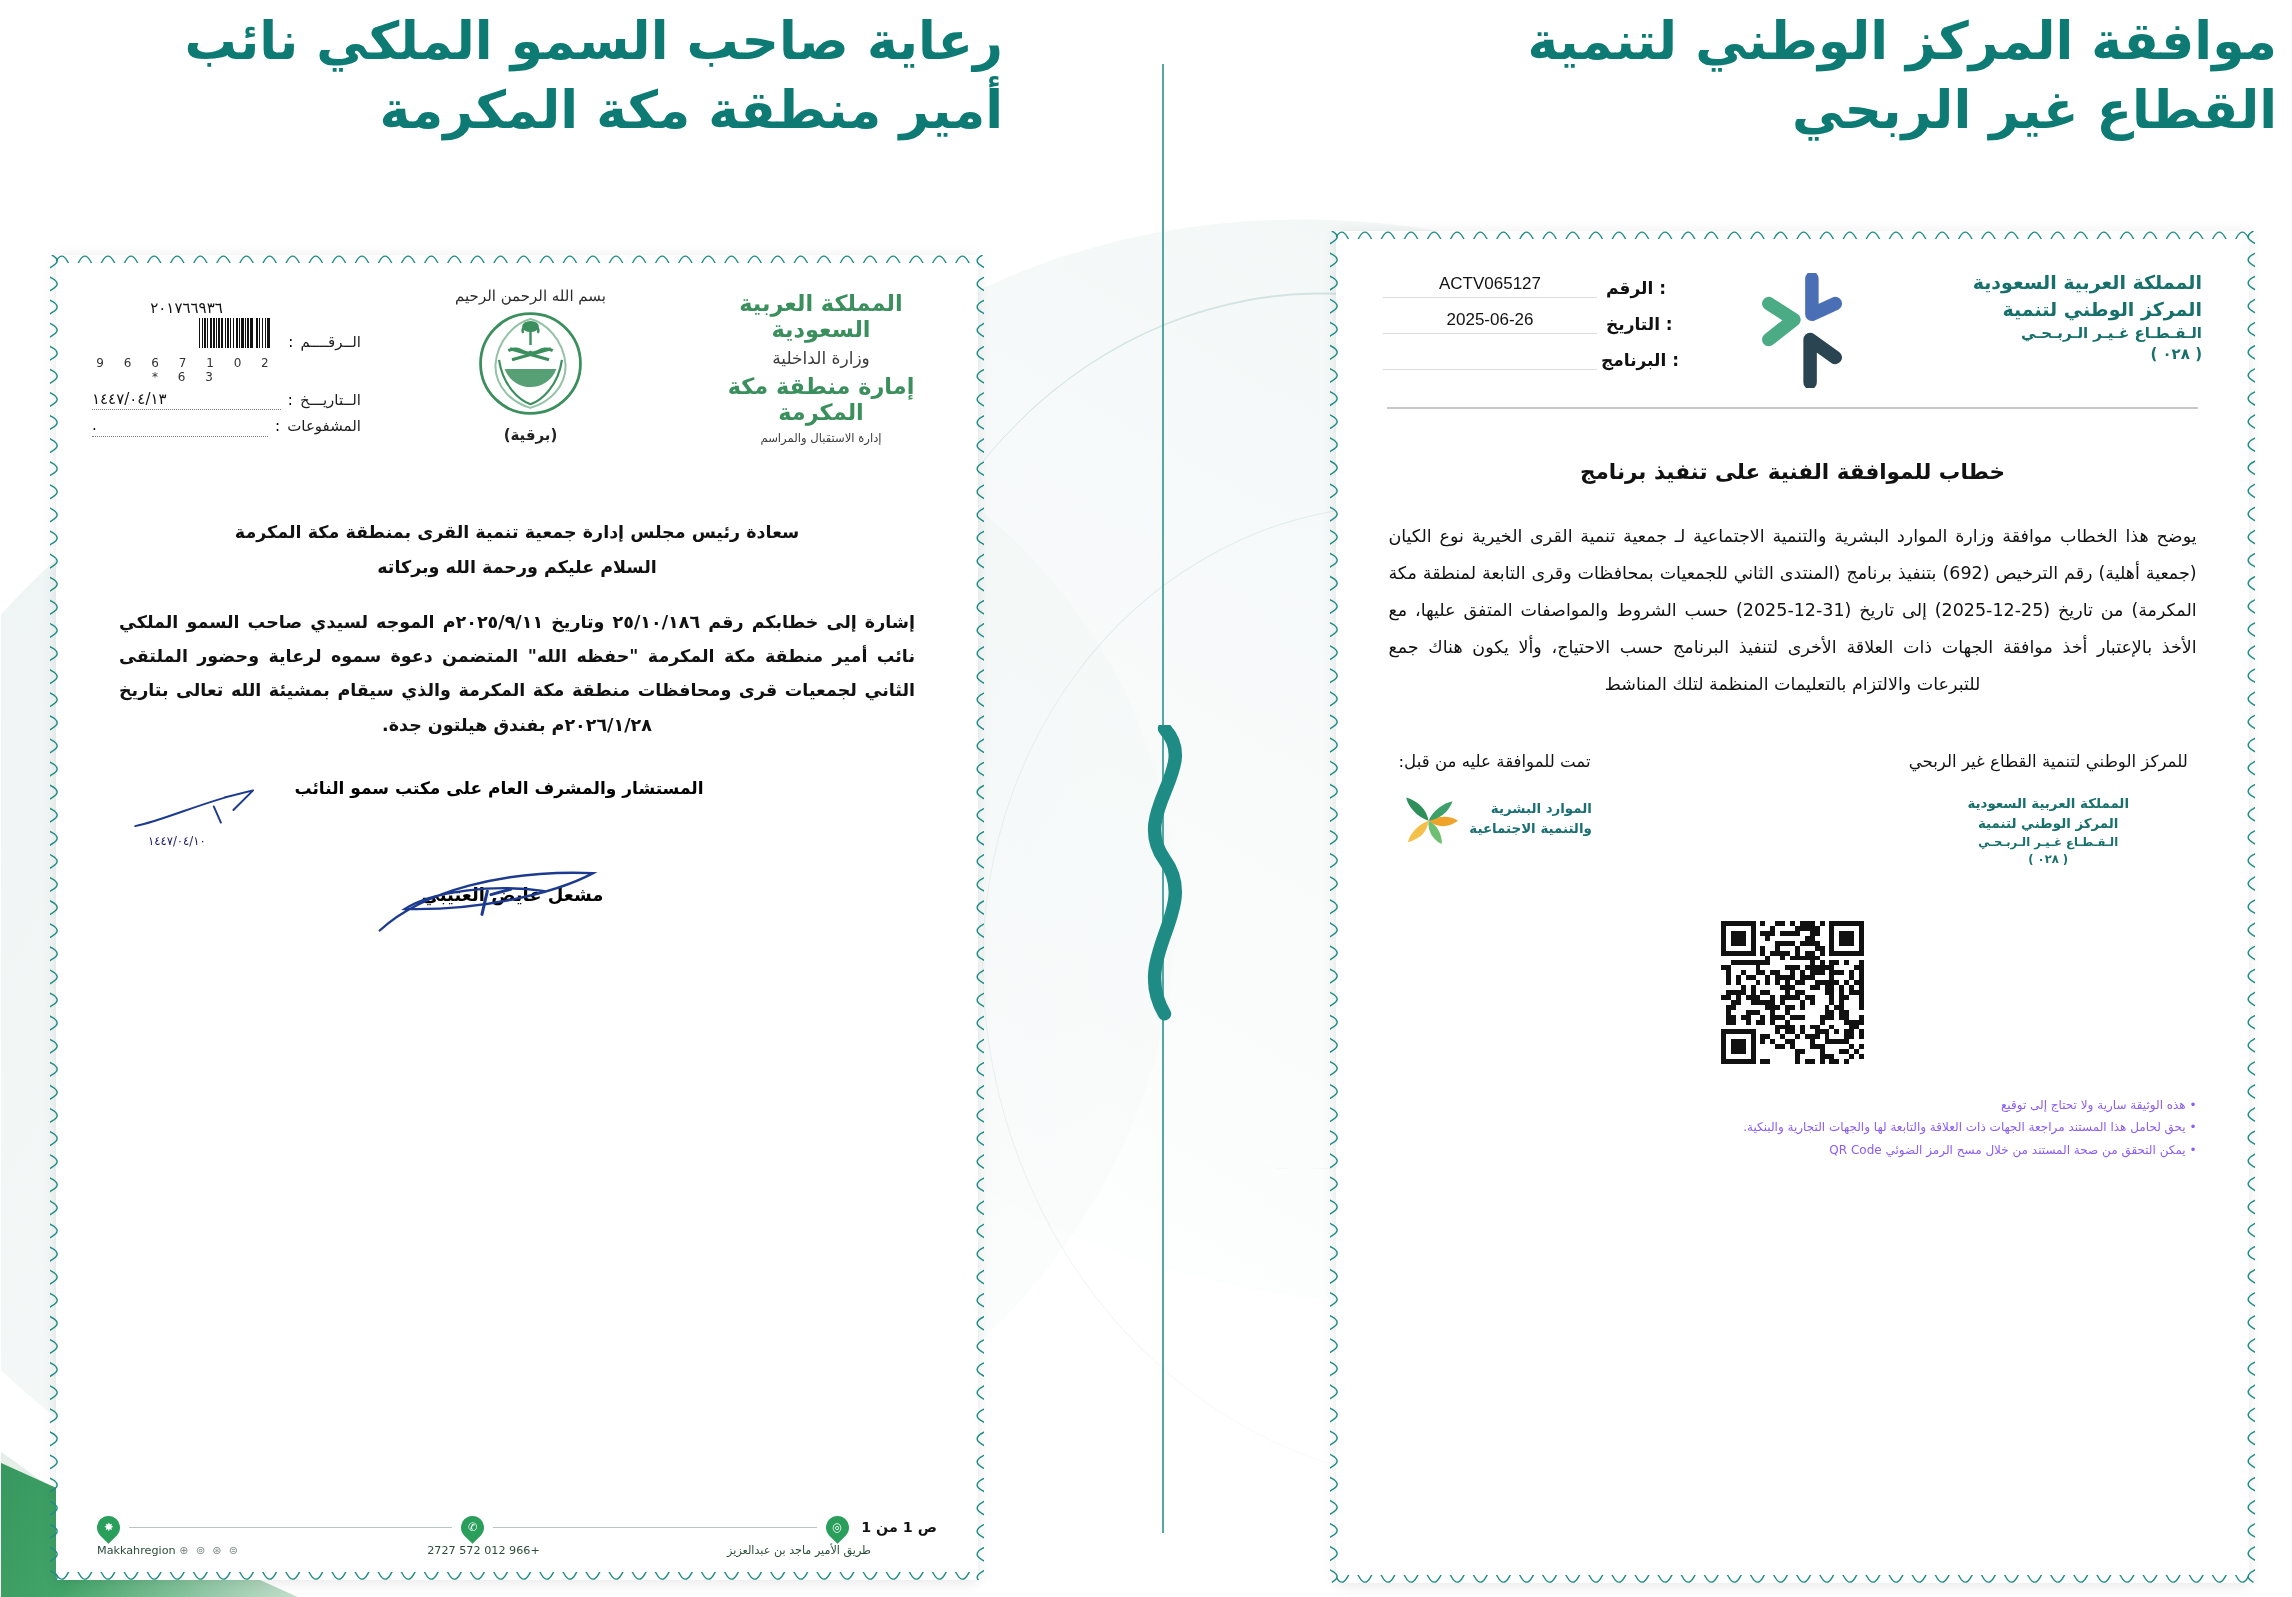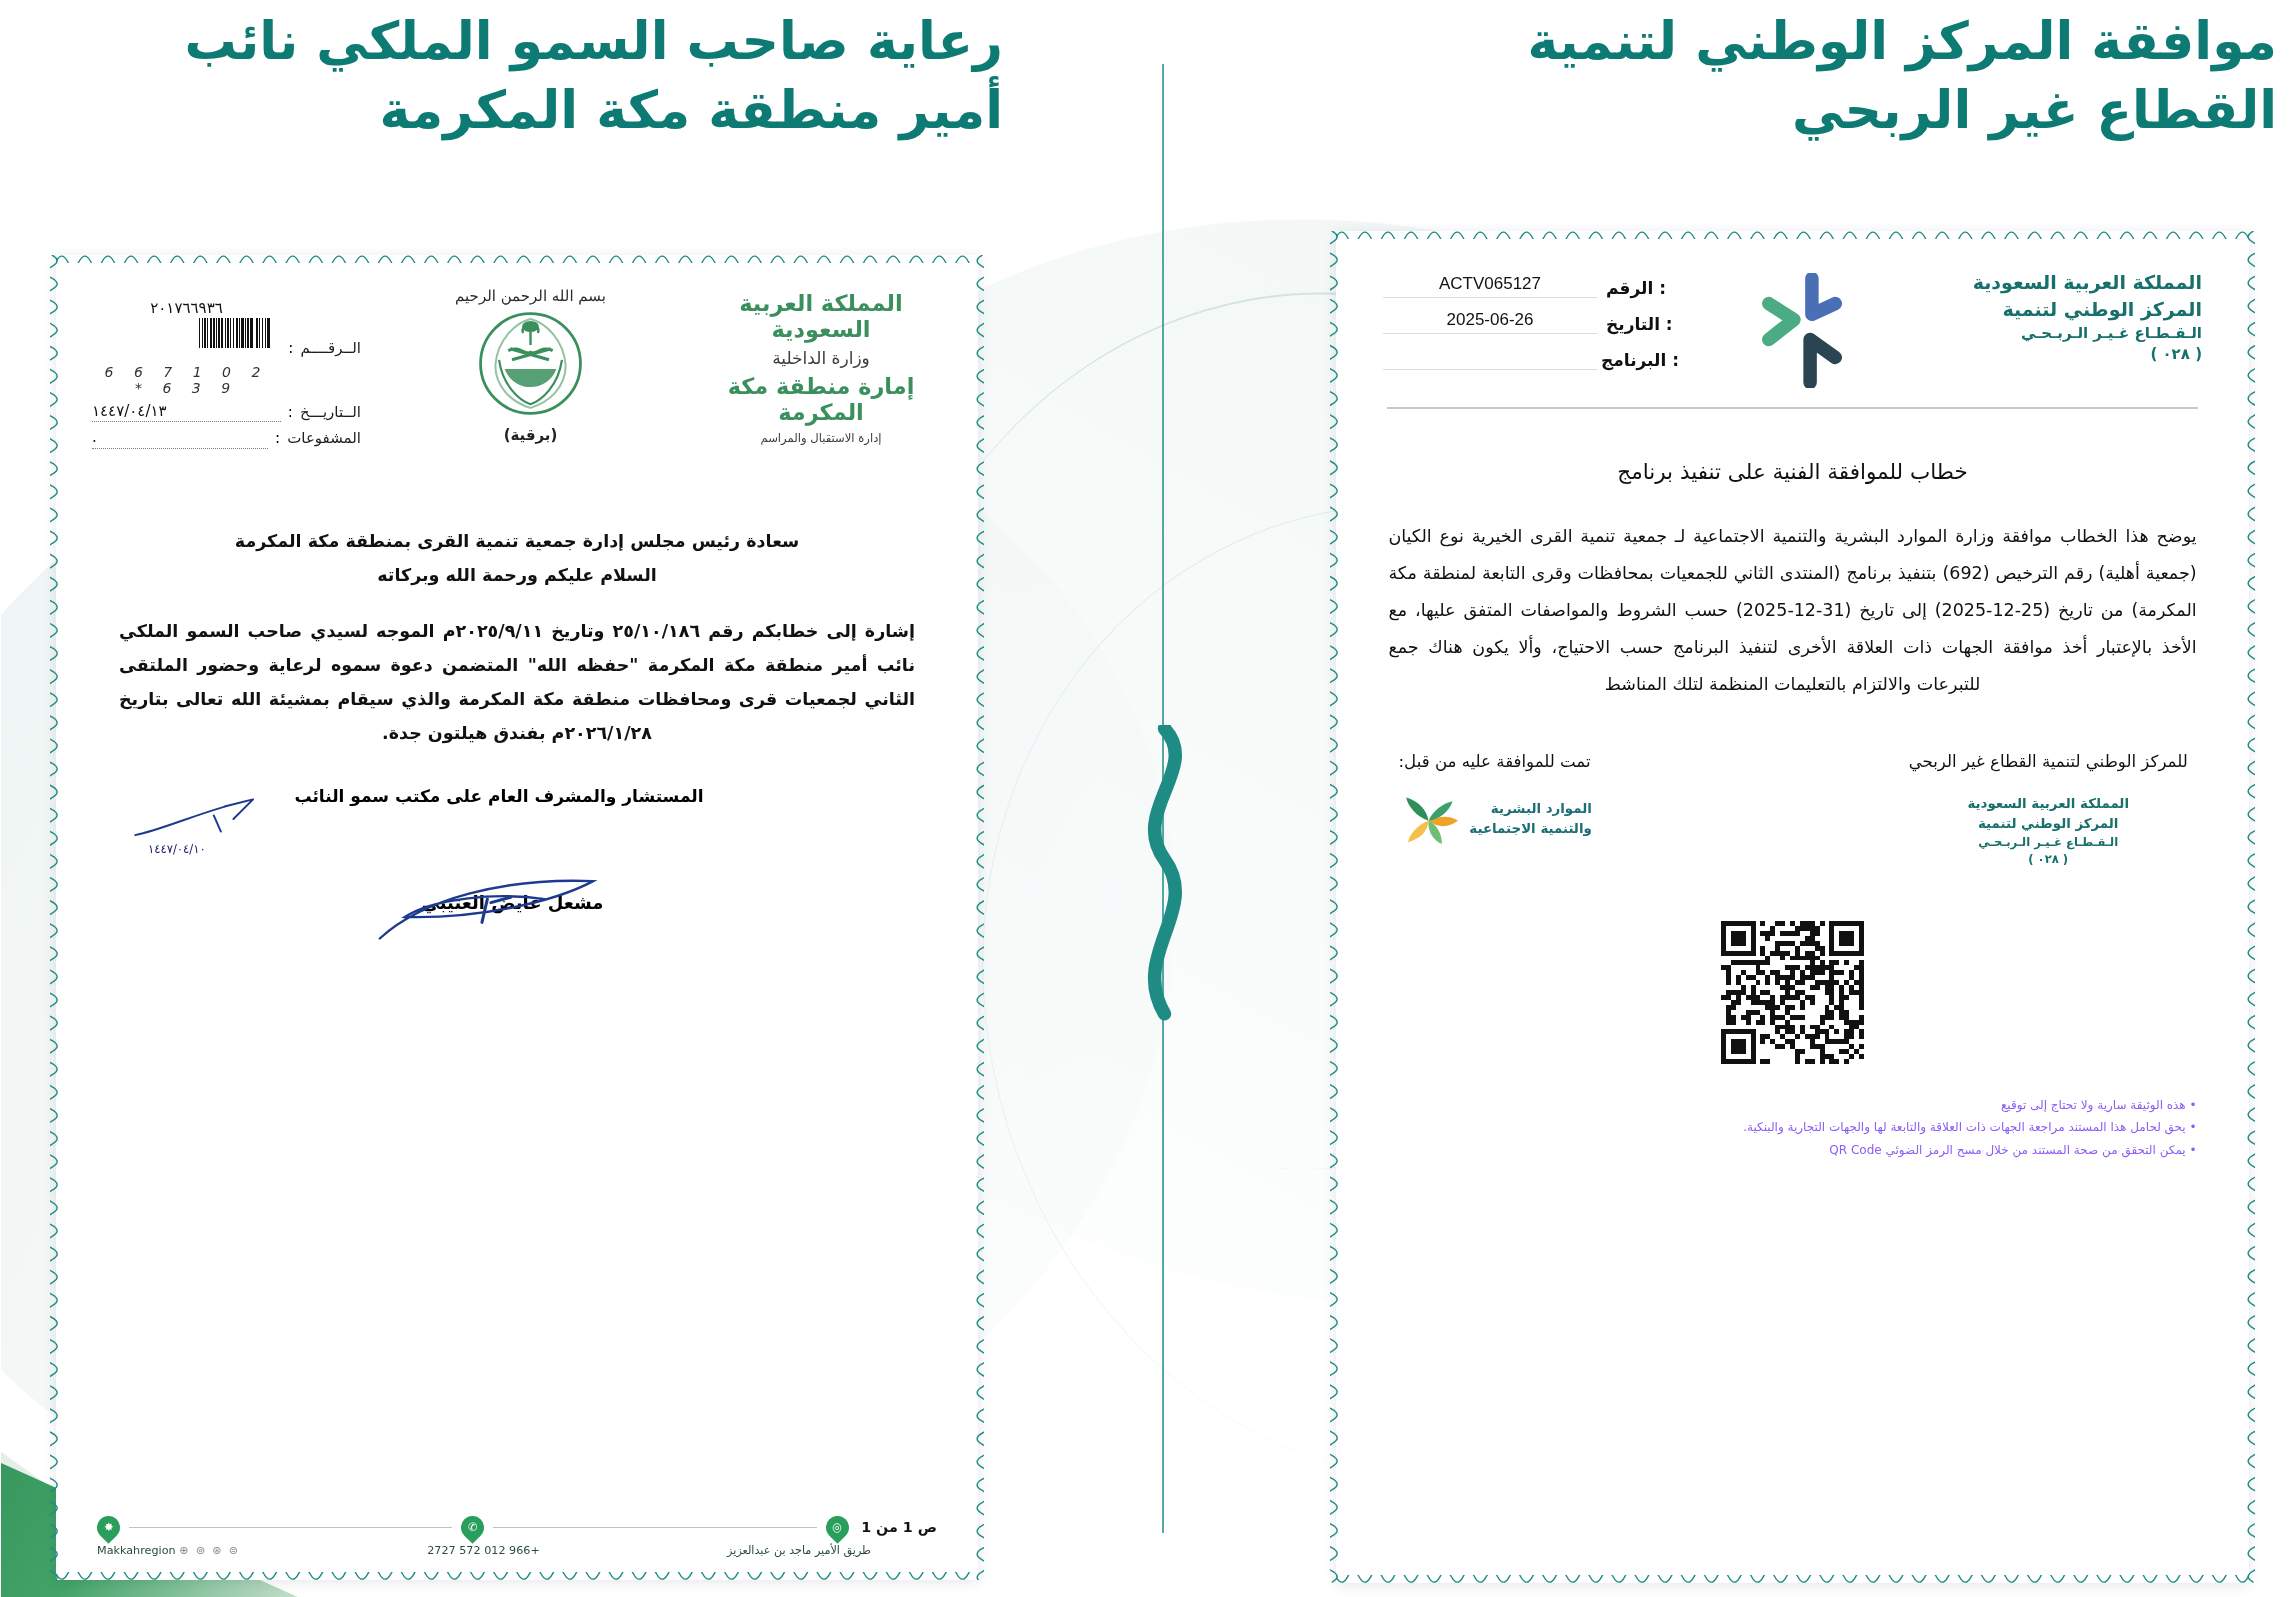--- a/index.html
+++ b/index.html
@@ -100,21 +100,21 @@
   .ld-telegram { font-size:15px; color:#222; margin-top:3.6px; font-weight:600;}
 
   .ld-fields { width:269px; padding-top:14.3px; direction:rtl; }
   .ld-frow { display:flex; align-items:center; gap:7.2px; margin-bottom:5.4px; }
   .ld-flabel { font-size:15px; color:#1d1d1d; letter-spacing:3.6px; white-space:nowrap; }
   .ld-fval { flex:1; text-align:left; font-size:15px; color:#111; position:relative; }
   .ld-dots { border-bottom:1.8px dotted #7c7c7c; width:100%; height:0.9px; margin-top:1.8px;}
   .barcode-box { text-align:center; }
   .barcode-num { font-size:15px; letter-spacing:0.9px; color:#111; }
   .barcode-bars { height:30px; width:166px; margin:0.9px auto 0; }
-  .barcode-digits { font-size:14px; letter-spacing:8px; color:#333; margin-top:16px;font-style:italic; }
+  .barcode-digits { font-size:12px; letter-spacing:8px; color:#333; margin-top:8px; }
 
   .ld-body { margin-top:70px; direction:rtl; color:#111; }
   .ld-line { font-size:17.5px; line-height:1.95; font-weight:bold; }
   .ld-center { text-align:center; }
   .ld-just { text-align:justify; text-align-last:center; padding:0 27px; }
   .ld-sp1 { margin-top:21.5px; }
 
   .ld-sign { margin-top:36px; direction:rtl; position:relative; }
   .ld-sign-title { text-align:center; font-size:17px; font-weight:bold; padding-right:36px;}
   .ld-sign-date { position:absolute; left:56px; top:56px; font-size:11.6px; color:#1a1a66; }
@@ -137,21 +137,21 @@
   .rd-org { text-align:right; color:#17706b; font-weight:bold; line-height:1.42; font-size:19px; width:260px;}
   .rd-org .sm { font-size:15px; letter-spacing:2.7px; }
   .rd-logo { width:161px; display:flex; align-items:center; justify-content:center; padding-top:3.6px;}
   .rd-fields { width:296px; padding-top:5.4px; }
   .rd-frow { display:flex; align-items:flex-end; gap:9px; margin-bottom:11.6px; }
   .rd-flabel { font-size:17px; font-weight:bold; color:#111; white-space:nowrap; width:73px; text-align:left;}
   .rd-fval { flex:1; border-bottom:1.8px solid #dcdcdc; text-align:center; font-size:17px;
              color:#111; padding-bottom:2.7px; min-height:24px; font-family:"Liberation Sans", sans-serif;}
 
   .rd-rule { height:1.8px; background:#c8c8c8; margin:19.7px 3.6px 0; }
-  .rd-title { text-align:center; font-size:21.5px; font-weight:normal; color:#111; margin-top:50px;}
+  .rd-title { text-align:center; font-size:21.5px; font-weight:bold; color:#111; margin-top:50px;}
   .rd-para { margin-top:34px; font-size:17.5px; line-height:2.12; color:#111;
              text-align:justify; text-align-last:center; padding:0 5.4px;}
 
   .rd-approve { display:flex; justify-content:space-between; margin-top:48px; padding:0 14.3px;}
   .rd-app-col { text-align:center; }
   .rd-app-head { font-size:16.6px; color:#111; margin-bottom:23px; font-weight:500;}
   .rd-app-logo-txt { color:#17706b; font-size:13.4px; font-weight:bold; line-height:1.5;}
   .rd-app-logo-txt .sm { font-size:11.6px; letter-spacing:1.8px; }
   .hrsd { display:flex; align-items:center; justify-content:center; gap:9px;}
   .hrsd-txt { color:#1b6f74; font-size:13.4px; font-weight:bold; line-height:1.45; text-align:right;}

